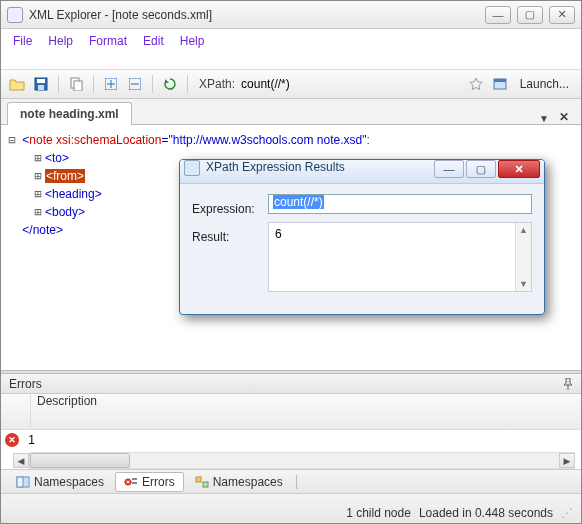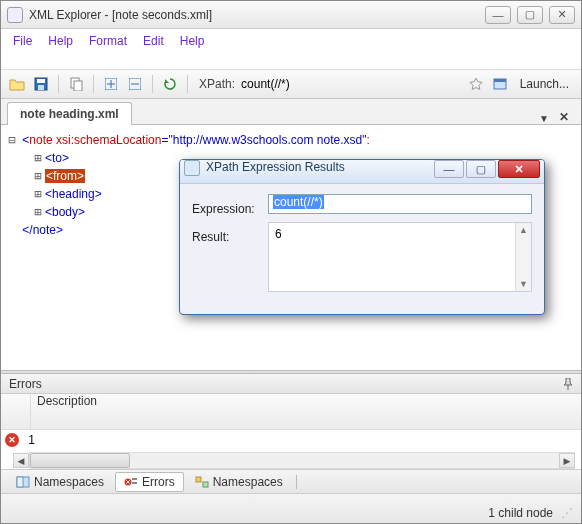--- a/index.html
+++ b/index.html
@@ -233,20 +233,21 @@
         <rect x="1" y="1" width="5" height="5" fill="#f3c969" stroke="#b8923a"></rect>
         <rect x="8" y="6" width="5" height="5" fill="#b6e0b6" stroke="#5a9a5a"></rect>
       </svg>
     <span>Namespaces</span>
   </div>
   <div style="width:1px;height:14px;background:#bbb;margin-left:2px"></div>
 </div>
 
 <div class="statusbar">
   <span>1 child node</span>
+  <span>Loaded in 0.448 seconds</span>
   <span class="grip">⋰</span>
 </div>
 
 <div class="modal">
   <div class="mtitle">
     <div class="micon"></div>
     <span class="mlabel">XPath Expression Results</span>
     <div class="mbtns">
       <div class="mbtn">—</div>
       <div class="mbtn">▢</div>

